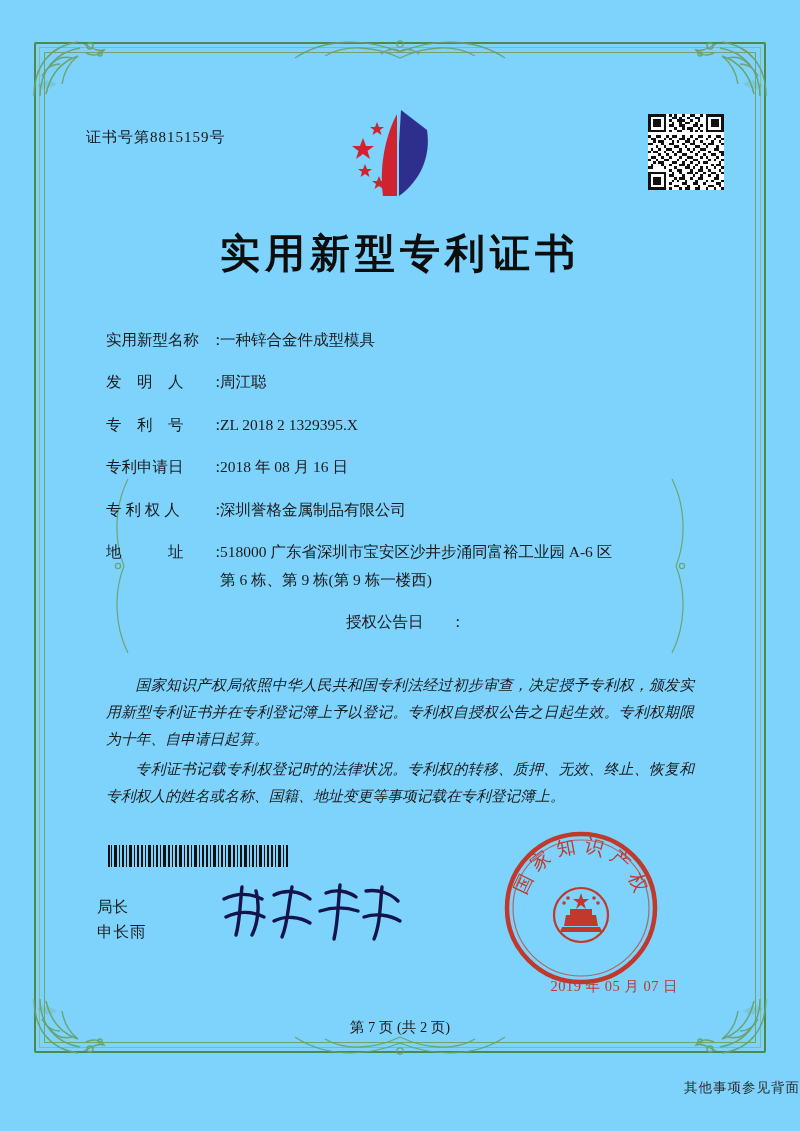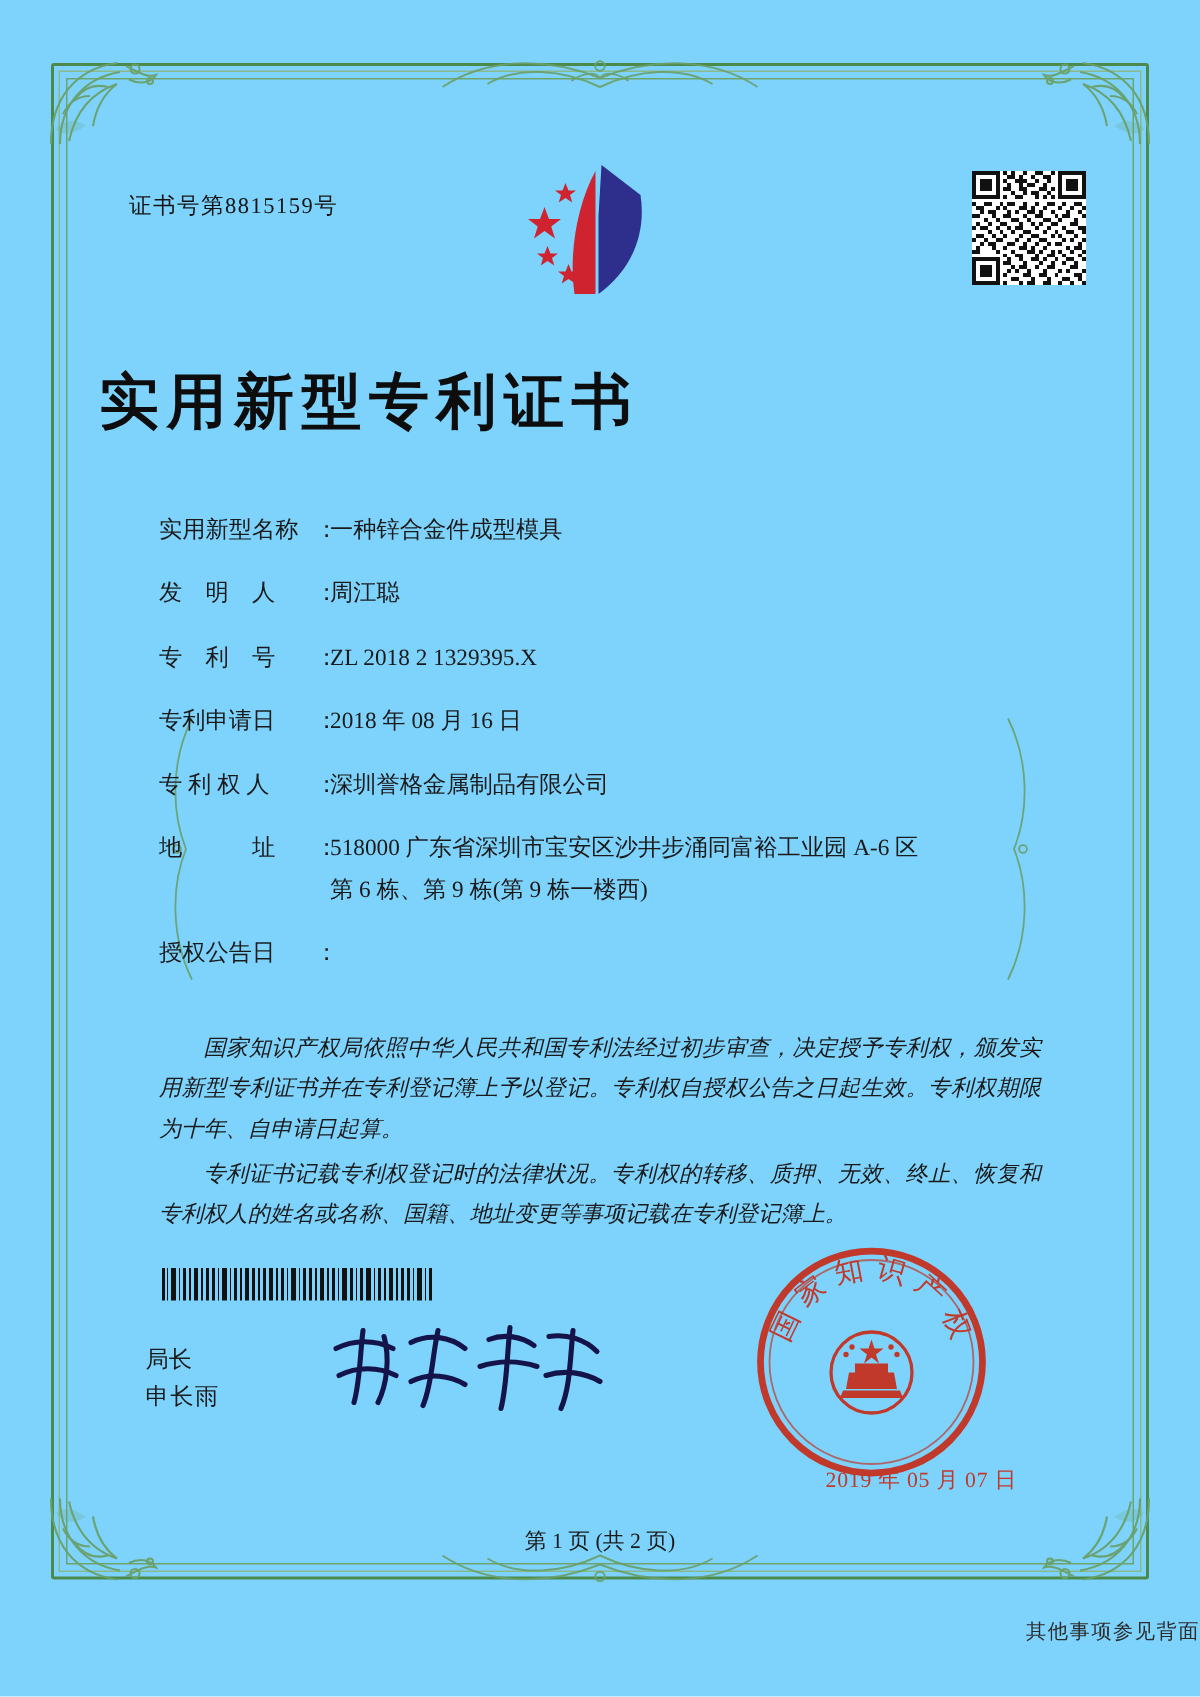--- a/index.html
+++ b/index.html
@@ -109,39 +109,41 @@
   .qr {
     position: absolute;
     right: 10px;
     top: 44px;
     width: 76px;
     height: 76px;
   }
   .qr canvas, .qr .qrbox { width: 76px; height: 76px; }
 
   .title {
+    text-align: center;
     font-size: 40px;
     font-weight: bold;
     letter-spacing: 5px;
-    margin-top: 60px;
+    margin-top: 46px;
     color: #0d0d0d;
     font-family: "Liberation Serif", "DejaVu Serif", serif;
   }
 
   .fields {
     margin-top: 48px;
     padding: 0 34px 0 40px;
     font-size: 15.5px;
     line-height: 1.45;
     color: #1a1a1a;
   }
   .field {
     display: flex;
     margin-bottom: 20px;
     align-items: flex-start;
+    justify-content: center;
   }
   .f-label {
     width: 104px;
     flex: none;
     white-space: nowrap;
     letter-spacing: 0px;
   }
   .f-colon { width: 10px; flex: none; }
   .f-value { flex: 1 1 auto; }
   .f-value .sub {
@@ -744,19 +746,19 @@
             </defs>
             <text font-family="'Liberation Serif','DejaVu Serif',serif" font-size="19" fill="#c0392b" letter-spacing="7">
               <textPath href="#arcpath" startOffset="7%">国家知识产权局</textPath>
             </text>
           </g>
         </svg>
       </div>
 
       <div class="seal-date">2019 年 05 月 07 日</div>
 
-      <div class="page-num">第 1 页 (共 2 页)</div>
+      <div class="page-num">第 7 页 (共 2 页)</div>
     </div>
 
   </div>
 
   <div class="footnote">其他事项参见背面</div>
 </div>
 
 </body></html>

